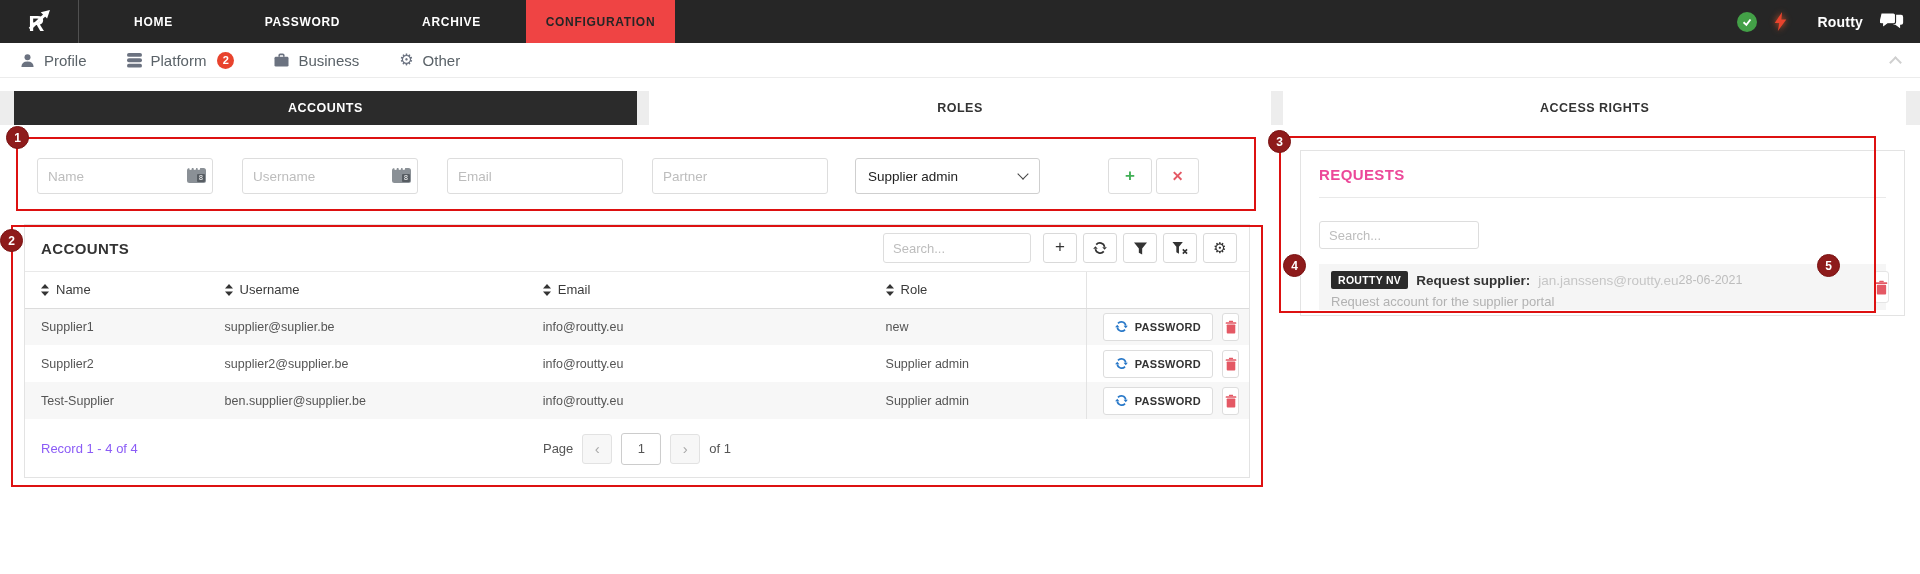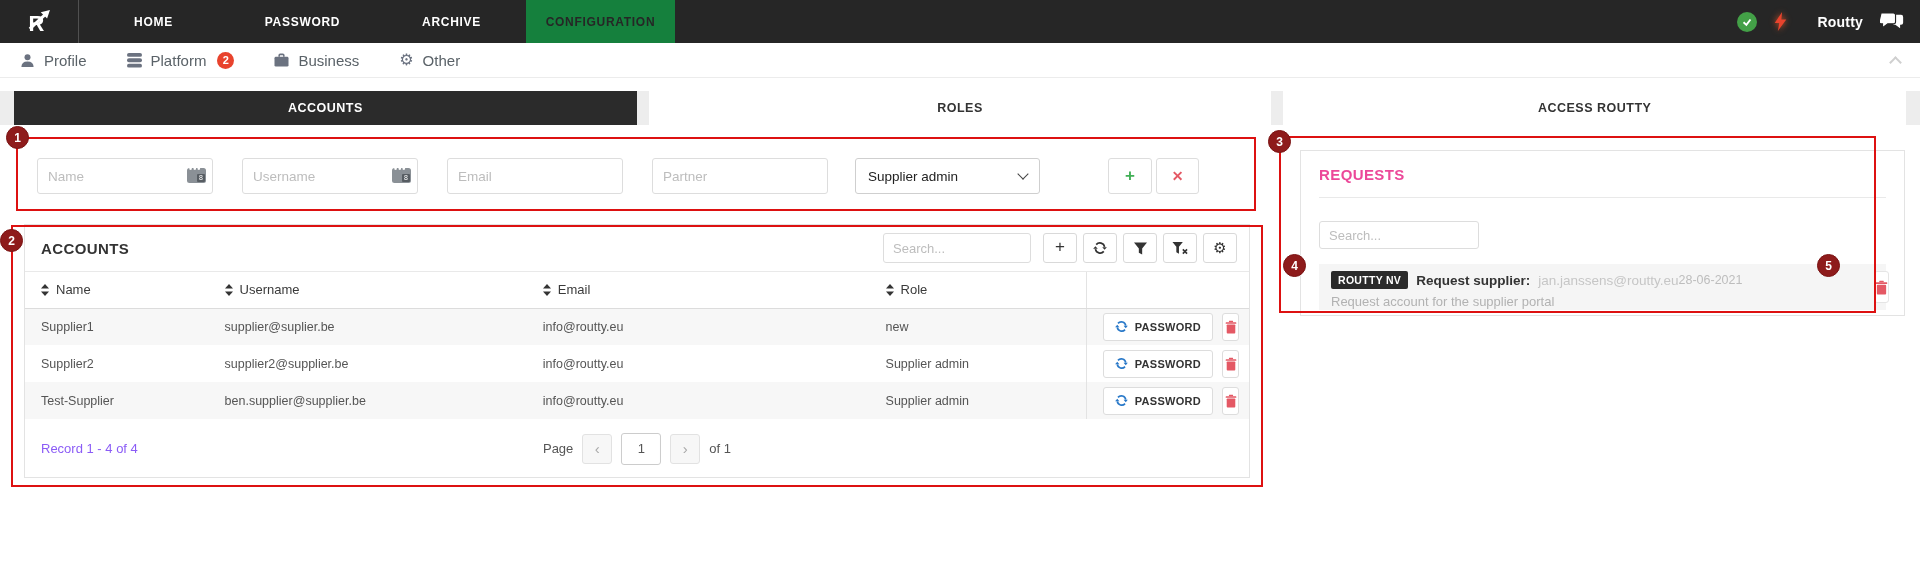--- a/index.html
+++ b/index.html
@@ -4,21 +4,21 @@
 <style>
   * { margin:0; padding:0; box-sizing:border-box; }
   html,body { width:1920px; height:574px; background:#fff; font-family:"Liberation Sans",sans-serif; overflow:hidden; }
   .page { position:relative; width:1920px; height:574px; }
 
   
   .topnav { position:absolute; top:0; left:0; width:1920px; height:43px; background:#262626; display:flex; align-items:stretch; }
   .logo-box { width:79px; display:flex; align-items:center; justify-content:center; border-right:1px solid #505050; cursor:pointer; }
   .nav-tabs { display:flex; }
   .nav-tab { width:149px; display:flex; align-items:center; justify-content:center; color:#fff; font-size:12px; font-weight:700; letter-spacing:.7px; cursor:pointer; }
-  .nav-tab.active { background:#15803d; color:#262626; }
+  .nav-tab.active { background:#ef4444; color:#262626; }
   .nav-right { margin-left:auto; display:flex; align-items:center; gap:17px; padding-right:15px; }
   .brand-name { color:#fff; font-weight:700; font-size:14px; letter-spacing:.2px;margin-left:21px; }
   .check-badge { width:20px; height:20px; border-radius:50%; background:#43a047; display:flex; align-items:center; justify-content:center; }
   .bolt-wrap { filter:drop-shadow(0 0 3px rgba(240,90,40,.85)); display:flex; }
   .bolt-group { display:flex; align-items:center; gap:9px; }
 
   
   .subnav { position:absolute; top:43px; left:0; width:1920px; height:35px; background:#fff; border-bottom:1px solid #ececec; display:flex; align-items:center; gap:40px; padding:0 20px; }
   .subnav-item { display:flex; align-items:center; gap:9px; color:#5a6268; font-size:15px; cursor:pointer; }
   .subnav-item .icn { color:#6b7280; display:flex; align-items:center; }
@@ -169,21 +169,21 @@
     <div class="subnav-item">
       <span class="icn gear-glyph">⚙</span>
       <span>Other</span>
     </div>
     <span class="chev-up"></span>
   </div>
 
   <div class="tabstrip">
     <div class="section-tab active">ACCOUNTS</div>
     <div class="section-tab">ROLES</div>
-    <div class="section-tab">ACCESS ROUTTY</div>
+    <div class="section-tab">ACCESS RIGHTS</div>
   </div>
 
   <div class="field" style="left:37px; width:176px;">
     <input type="text" placeholder="Name" style="">
     <span class="mask-icon">
       <span class="dots">•••</span>
       <span class="num">8</span>
     </span>
   </div>
   <div class="field" style="left:242px; width:176px;">

